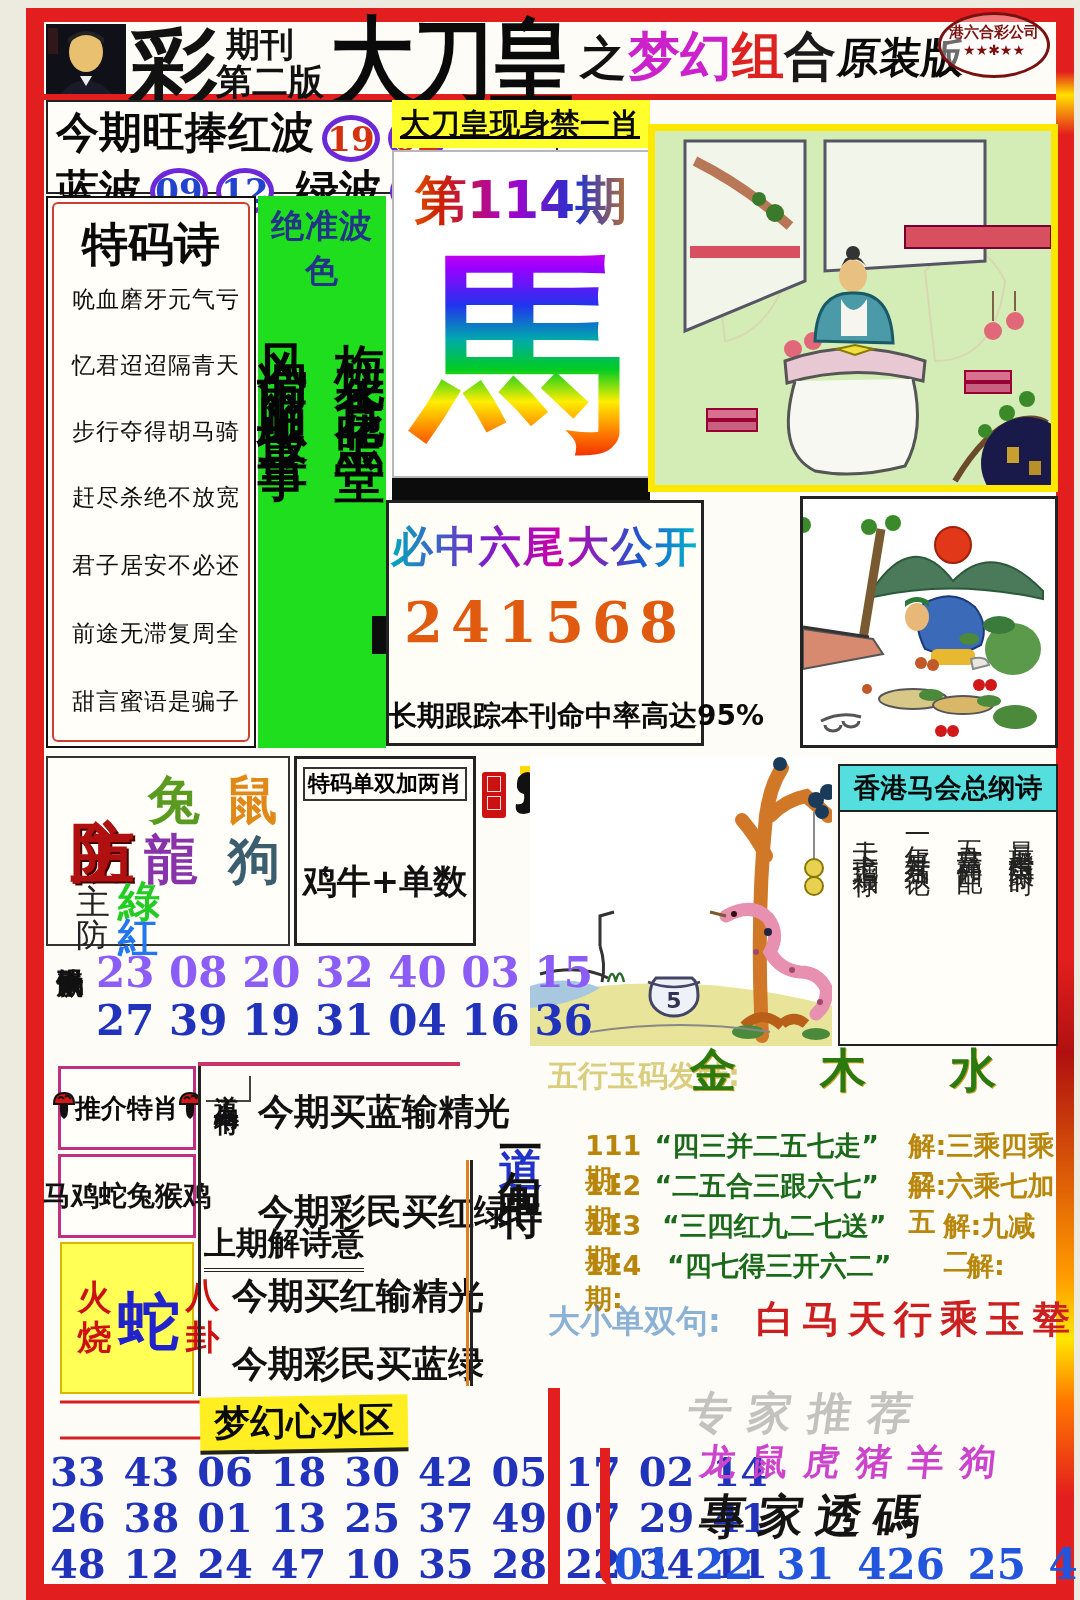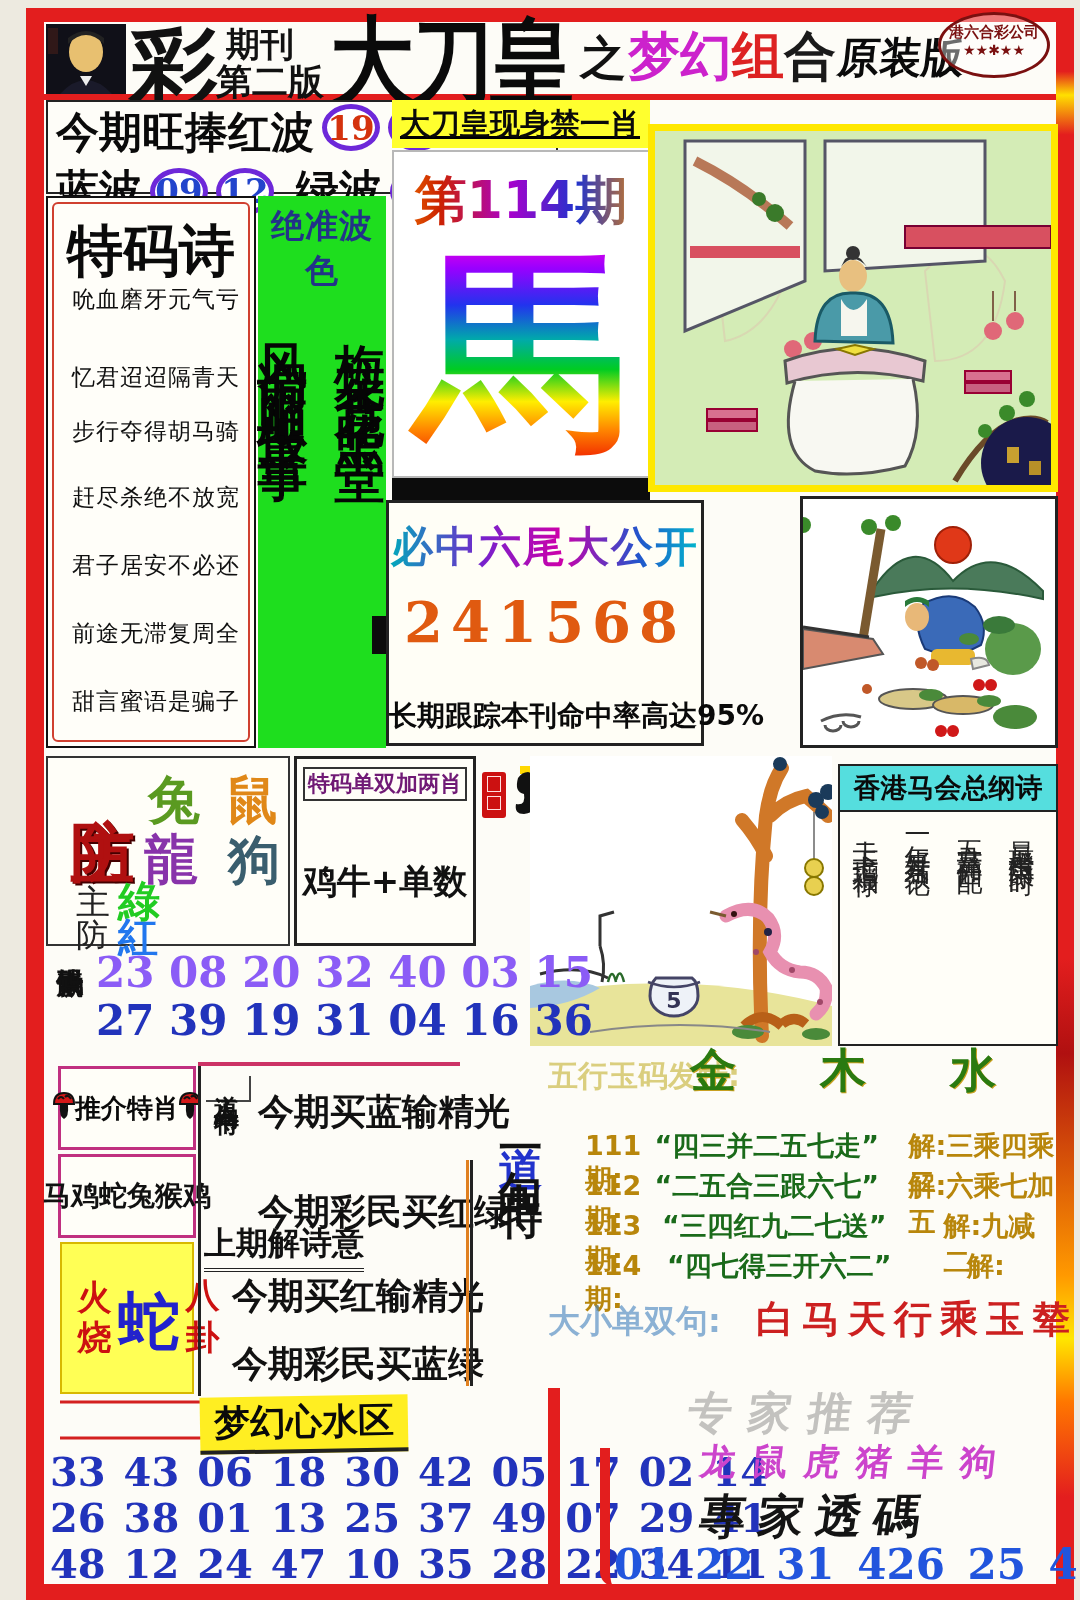--- a/index.html
+++ b/index.html
@@ -58,40 +58,40 @@
   <div class="abs" style="left:628px;top:22px;font-size:52px;font-weight:900;white-space:nowrap;">
     <span style="color:#cc22cc;">梦幻</span><span style="color:#dd2222;">组</span><span style="color:#1a1a1a;">合</span>
   </div>
   <div class="abs" style="left:838px;top:30px;font-size:42px;font-weight:900;color:#0a0a0a;transform:skewX(-6deg);">原装版</div>
   <div class="abs stamp" style="left:938px;top:12px;width:112px;height:66px;">
     <div style="font-size:15px;margin-top:8px;font-weight:700;">港六合彩公司</div>
     <div style="font-size:14px;">★★✱★★</div>
   </div>
 
   <div class="abs" style="left:46px;top:100px;width:512px;height:94px;border:2px solid #222;background:#fefdf8;">
-    <div style="display:flex;align-items:flex-start;gap:8px;padding:2px 0 0 8px;">
+    <div style="display:flex;align-items:flex-end;gap:8px;padding:2px 0 0 8px;">
       <span class="wave-label">今期旺捧红波</span>
       <span class="circle-num" style="color:#d4320e;">19</span>
       <span class="circle-num" style="color:#d4320e;">02</span>
     </div>
     <div style="display:flex;align-items:center;gap:8px;padding:0 0 0 8px;">
       <span class="wave-label">蓝波</span>
       <span class="circle-num" style="color:#2244cc;">09</span>
       <span class="circle-num" style="color:#2244cc;text-align:center;">12</span>
       <span class="wave-label" style="margin-left:14px;">绿波</span>
       <span class="circle-num" style="color:#1faa22;">33</span>
       <span class="circle-num" style="color:#1faa22;">11</span>
     </div>
   </div>
 
   <div class="abs" style="left:46px;top:196px;width:210px;height:552px;border:2px solid #111;background:#fffef9;">
     <div style="position:absolute;left:4px;top:4px;right:4px;bottom:4px;border:2px solid #d04030;border-radius:6px;"></div>
-    <div style="position:absolute;left:0;right:0;top:16px;text-align:center;font-size:56px;font-weight:900;color:#0a0a0a;">特码诗</div>
+    <div style="position:absolute;left:0;right:0;top:16px;text-align:center;font-size:46px;font-weight:900;color:#0a0a0a;">特码诗</div>
     <div class="poem-line abs" style="left:24px;top:86px;">吮血磨牙元气亏</div>
-    <div class="poem-line abs" style="left:24px;top:164px;">忆君迢迢隔青天</div>
+    <div class="poem-line abs" style="left:24px;top:152px;">忆君迢迢隔青天</div>
     <div class="poem-line abs" style="left:24px;top:218px;">步行夺得胡马骑</div>
     <div class="poem-line abs" style="left:24px;top:284px;">赶尽杀绝不放宽</div>
     <div class="poem-line abs" style="left:24px;top:352px;">君子居安不必还</div>
     <div class="poem-line abs" style="left:24px;top:420px;">前途无滞复周全</div>
     <div class="poem-line abs" style="left:24px;top:488px;">甜言蜜语是骗子</div>
   </div>
 
   <div class="abs" style="left:258px;top:196px;width:128px;height:552px;background:#1ede1e;">
     <div style="text-align:center;font-size:33px;font-weight:900;color:#223388;padding-top:8px;letter-spacing:1px;">绝准波色</div>
     <div style="display:flex;justify-content:center;gap:10px;margin-top:10px;">
@@ -200,21 +200,21 @@
     <span class="abs" style="left:96px;top:66px;font-size:54px;font-weight:900;color:#8833aa;">龍</span>
     <span class="abs" style="left:180px;top:68px;font-size:52px;font-weight:900;color:#3a5e6e;">狗</span>
     <span class="abs" style="left:28px;top:122px;font-size:34px;color:#222;">主</span>
     <span class="abs" style="left:70px;top:116px;font-size:42px;font-weight:900;color:#22cc22;">綠</span>
     <span class="abs" style="left:28px;top:156px;font-size:32px;color:#222;">防</span>
     <span class="abs" style="left:70px;top:152px;font-size:40px;font-weight:900;color:#2277ee;">紅</span>
   </div>
 
   <div class="abs" style="left:294px;top:756px;width:182px;height:190px;background:#fffef8;border:3px solid #222;">
     <div style="border:2px solid #333;margin:8px 6px 0 6px;text-align:center;">
-      <span style="font-size:22px;font-weight:900;color:#701a75;white-space:nowrap;font-family:Liberation Mono, monospace;">特码单双加两肖</span>
+      <span style="font-size:22px;font-weight:900;color:#000000;white-space:nowrap;font-family:Liberation Mono, monospace;">特码单双加两肖</span>
     </div>
     <div style="text-align:center;margin-top:58px;font-size:34px;font-weight:700;color:#111;white-space:nowrap;">鸡牛+单数</div>
   </div>
 
   <div class="abs" style="left:482px;top:772px;width:24px;height:46px;background:#cc1111;border-radius:3px;">
     <div style="margin:4px 5px;height:16px;border:1.5px solid #ffdddd;"></div>
     <div style="margin:2px 5px;height:14px;border:1.5px solid #ffdddd;"></div>
   </div>
   <div class="abs" style="left:510px;top:766px;width:36px;height:52px;">
     <svg width="36" height="52" viewBox="0 0 36 52">

